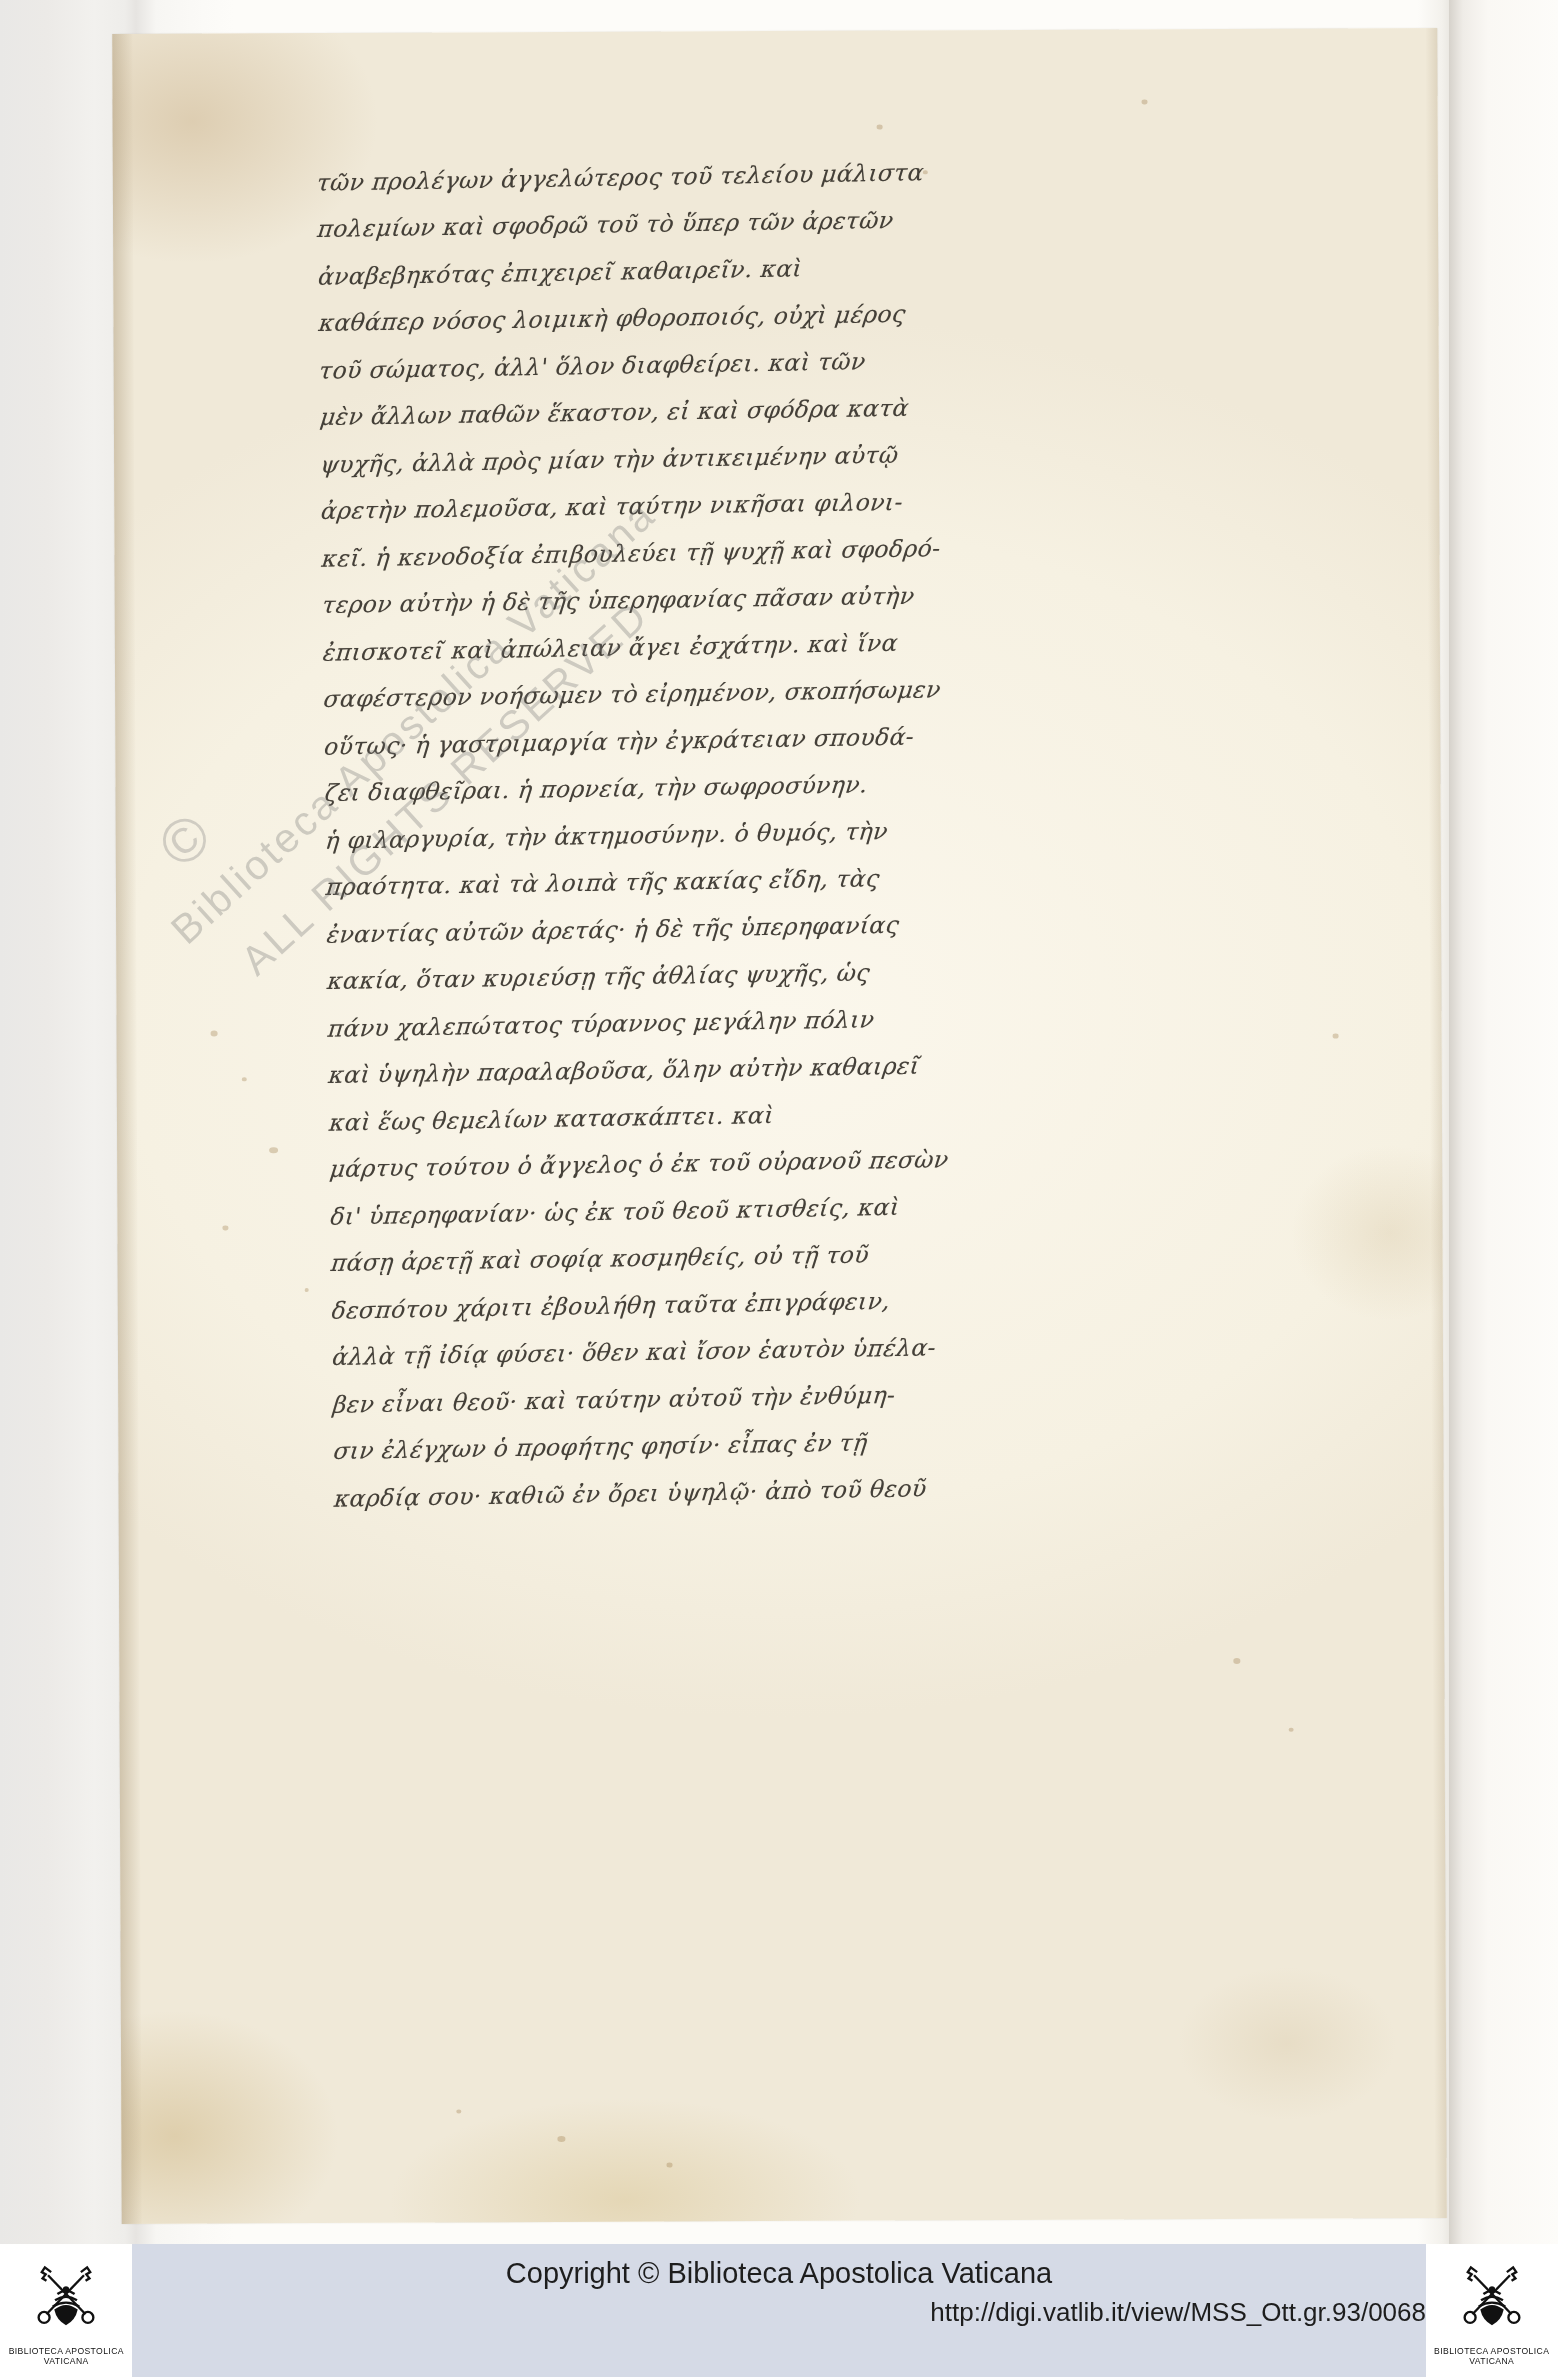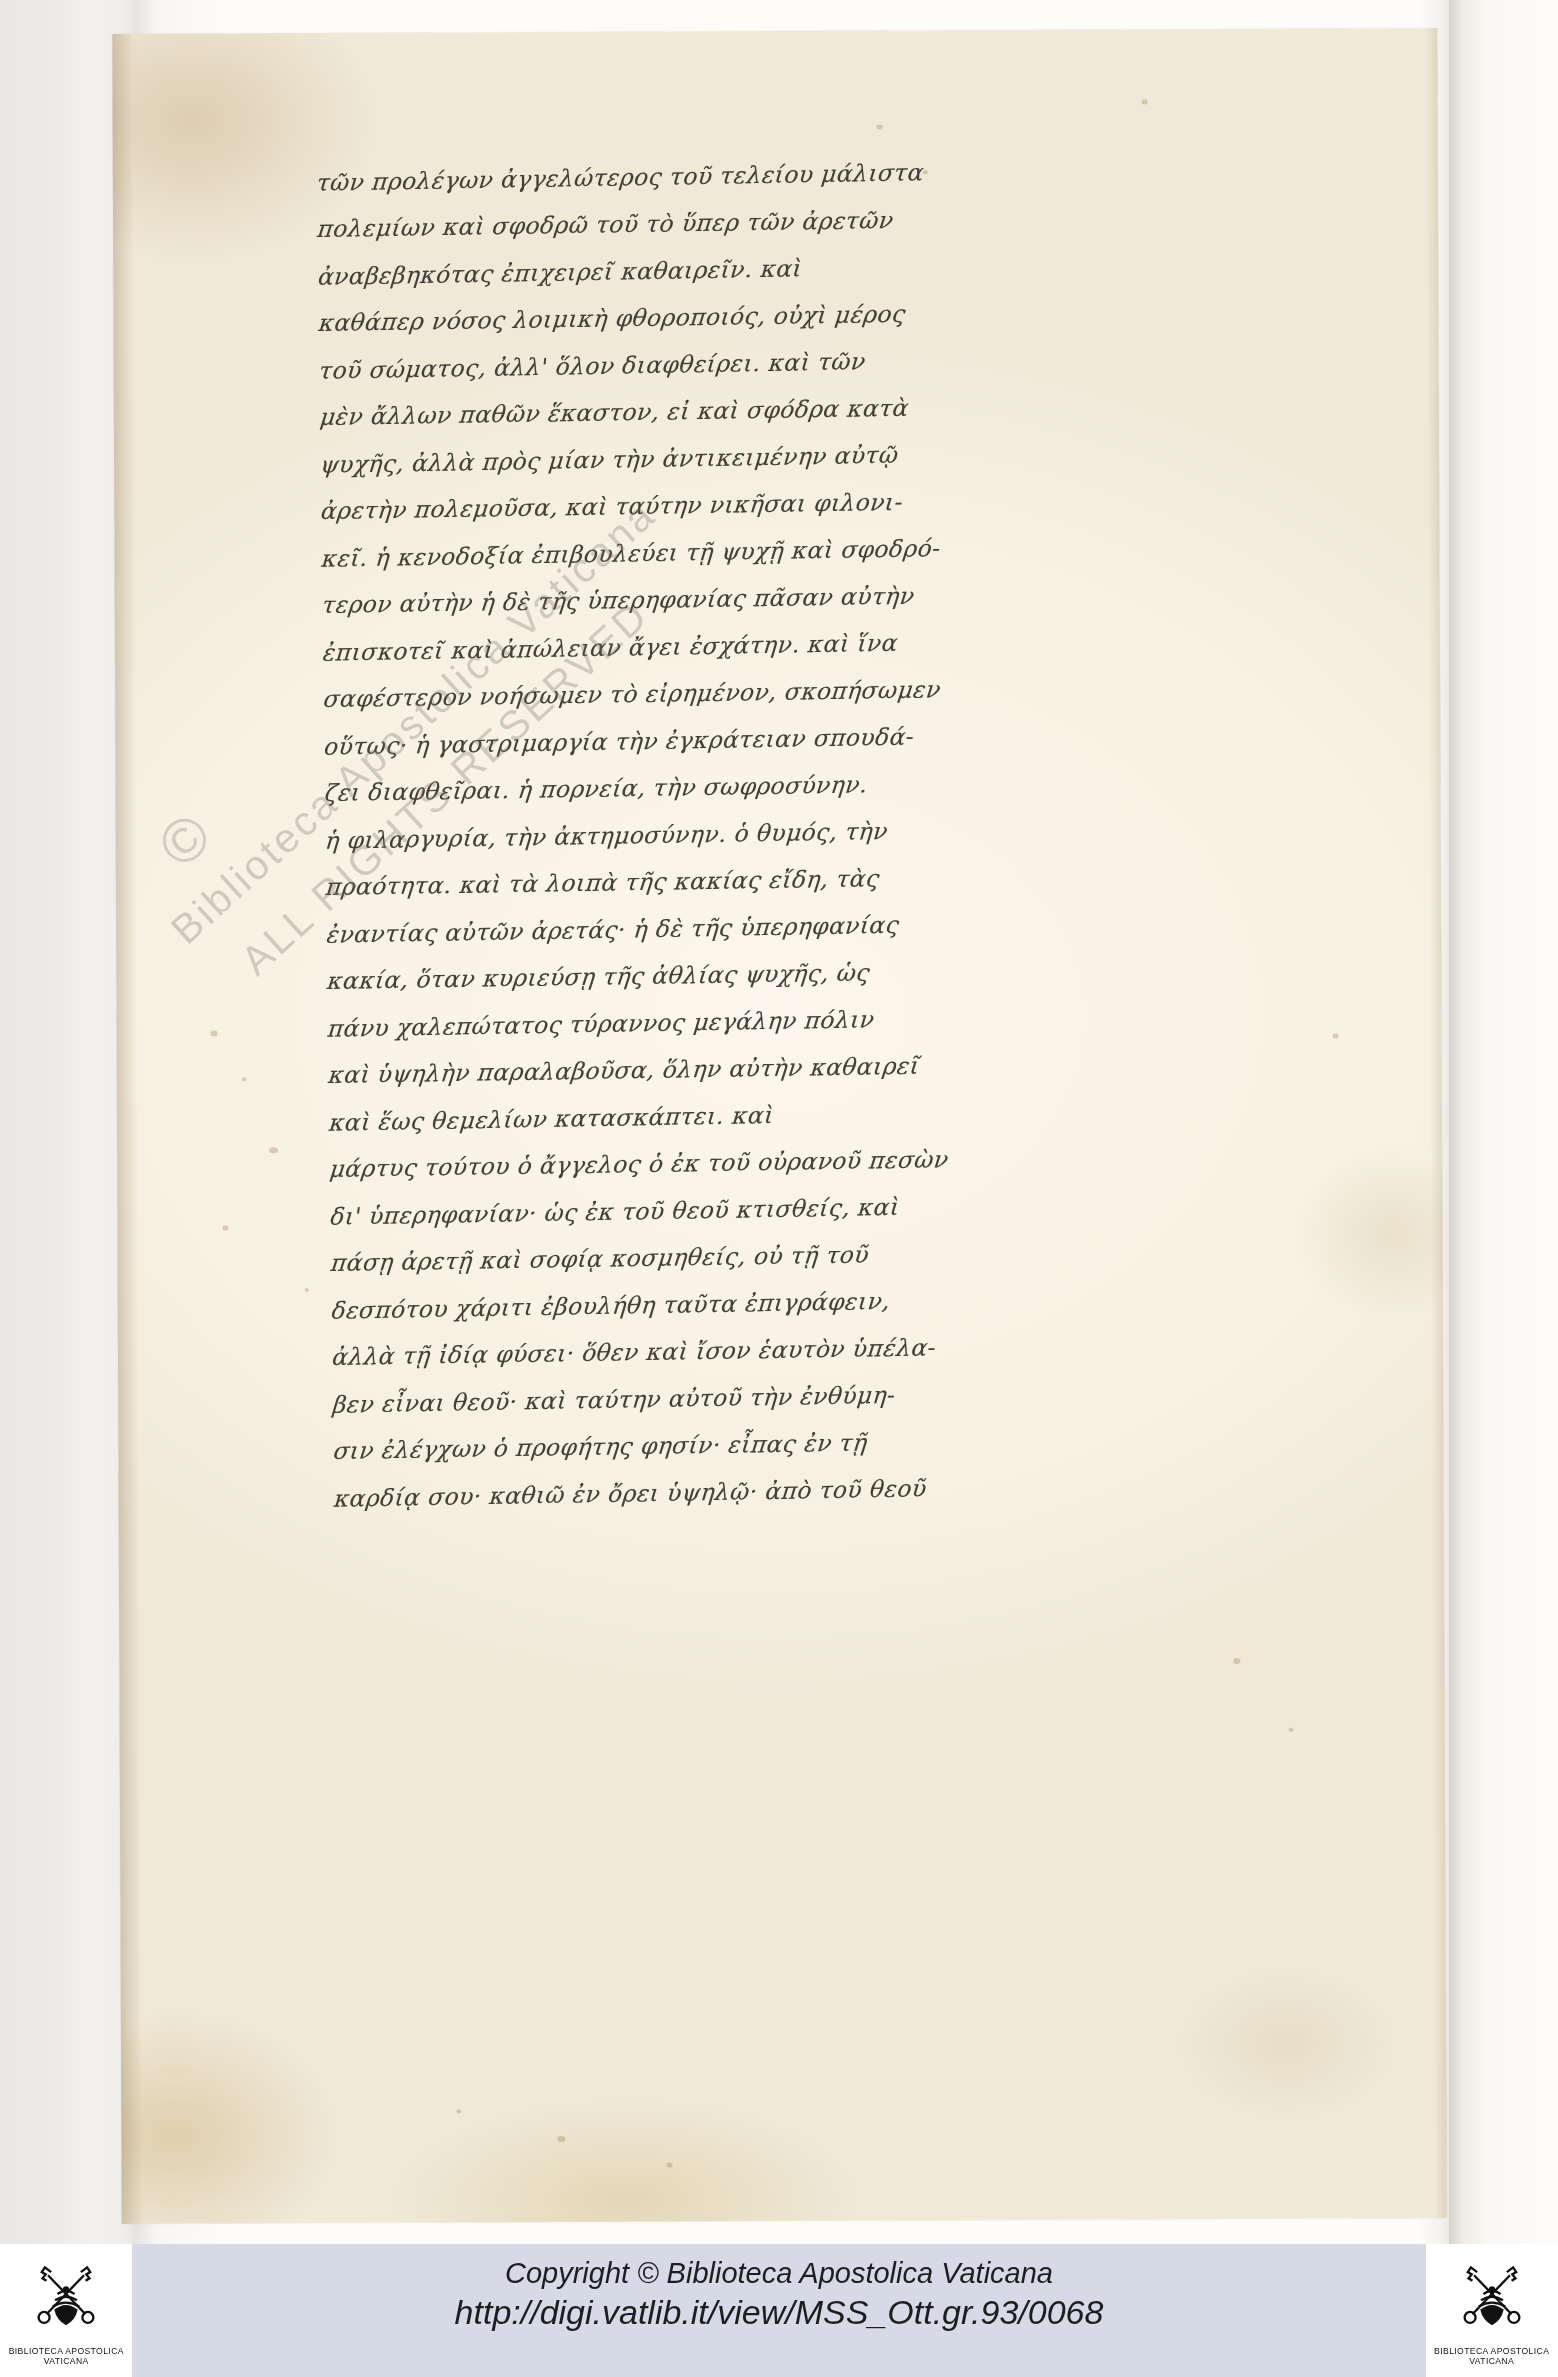--- a/index.html
+++ b/index.html
@@ -159,29 +159,29 @@
     height: 133px;
     background: #d5dae6;
   }
   #footer-text {
     position: absolute;
     left: 132px;
     top: 7.8px;
     width: 1294px;
     text-align: center;
     color: #1d1d1d;
-    font-style: italic;
   }
   #footer-text .fline1 {
     font-size: 29px;
     line-height: 42px;
   }
   #footer-text .fline2 {
-    font-size: 34px;
+    font-size: 26px;
     line-height: 37px;
+    text-align: right;
   }
   #footer-text .fline3 {
     font-size: 21px;
     line-height: 31px;
   }
   .crest {
     position: absolute;
     top: 14px;
     width: 117px;
     height: 117px;

